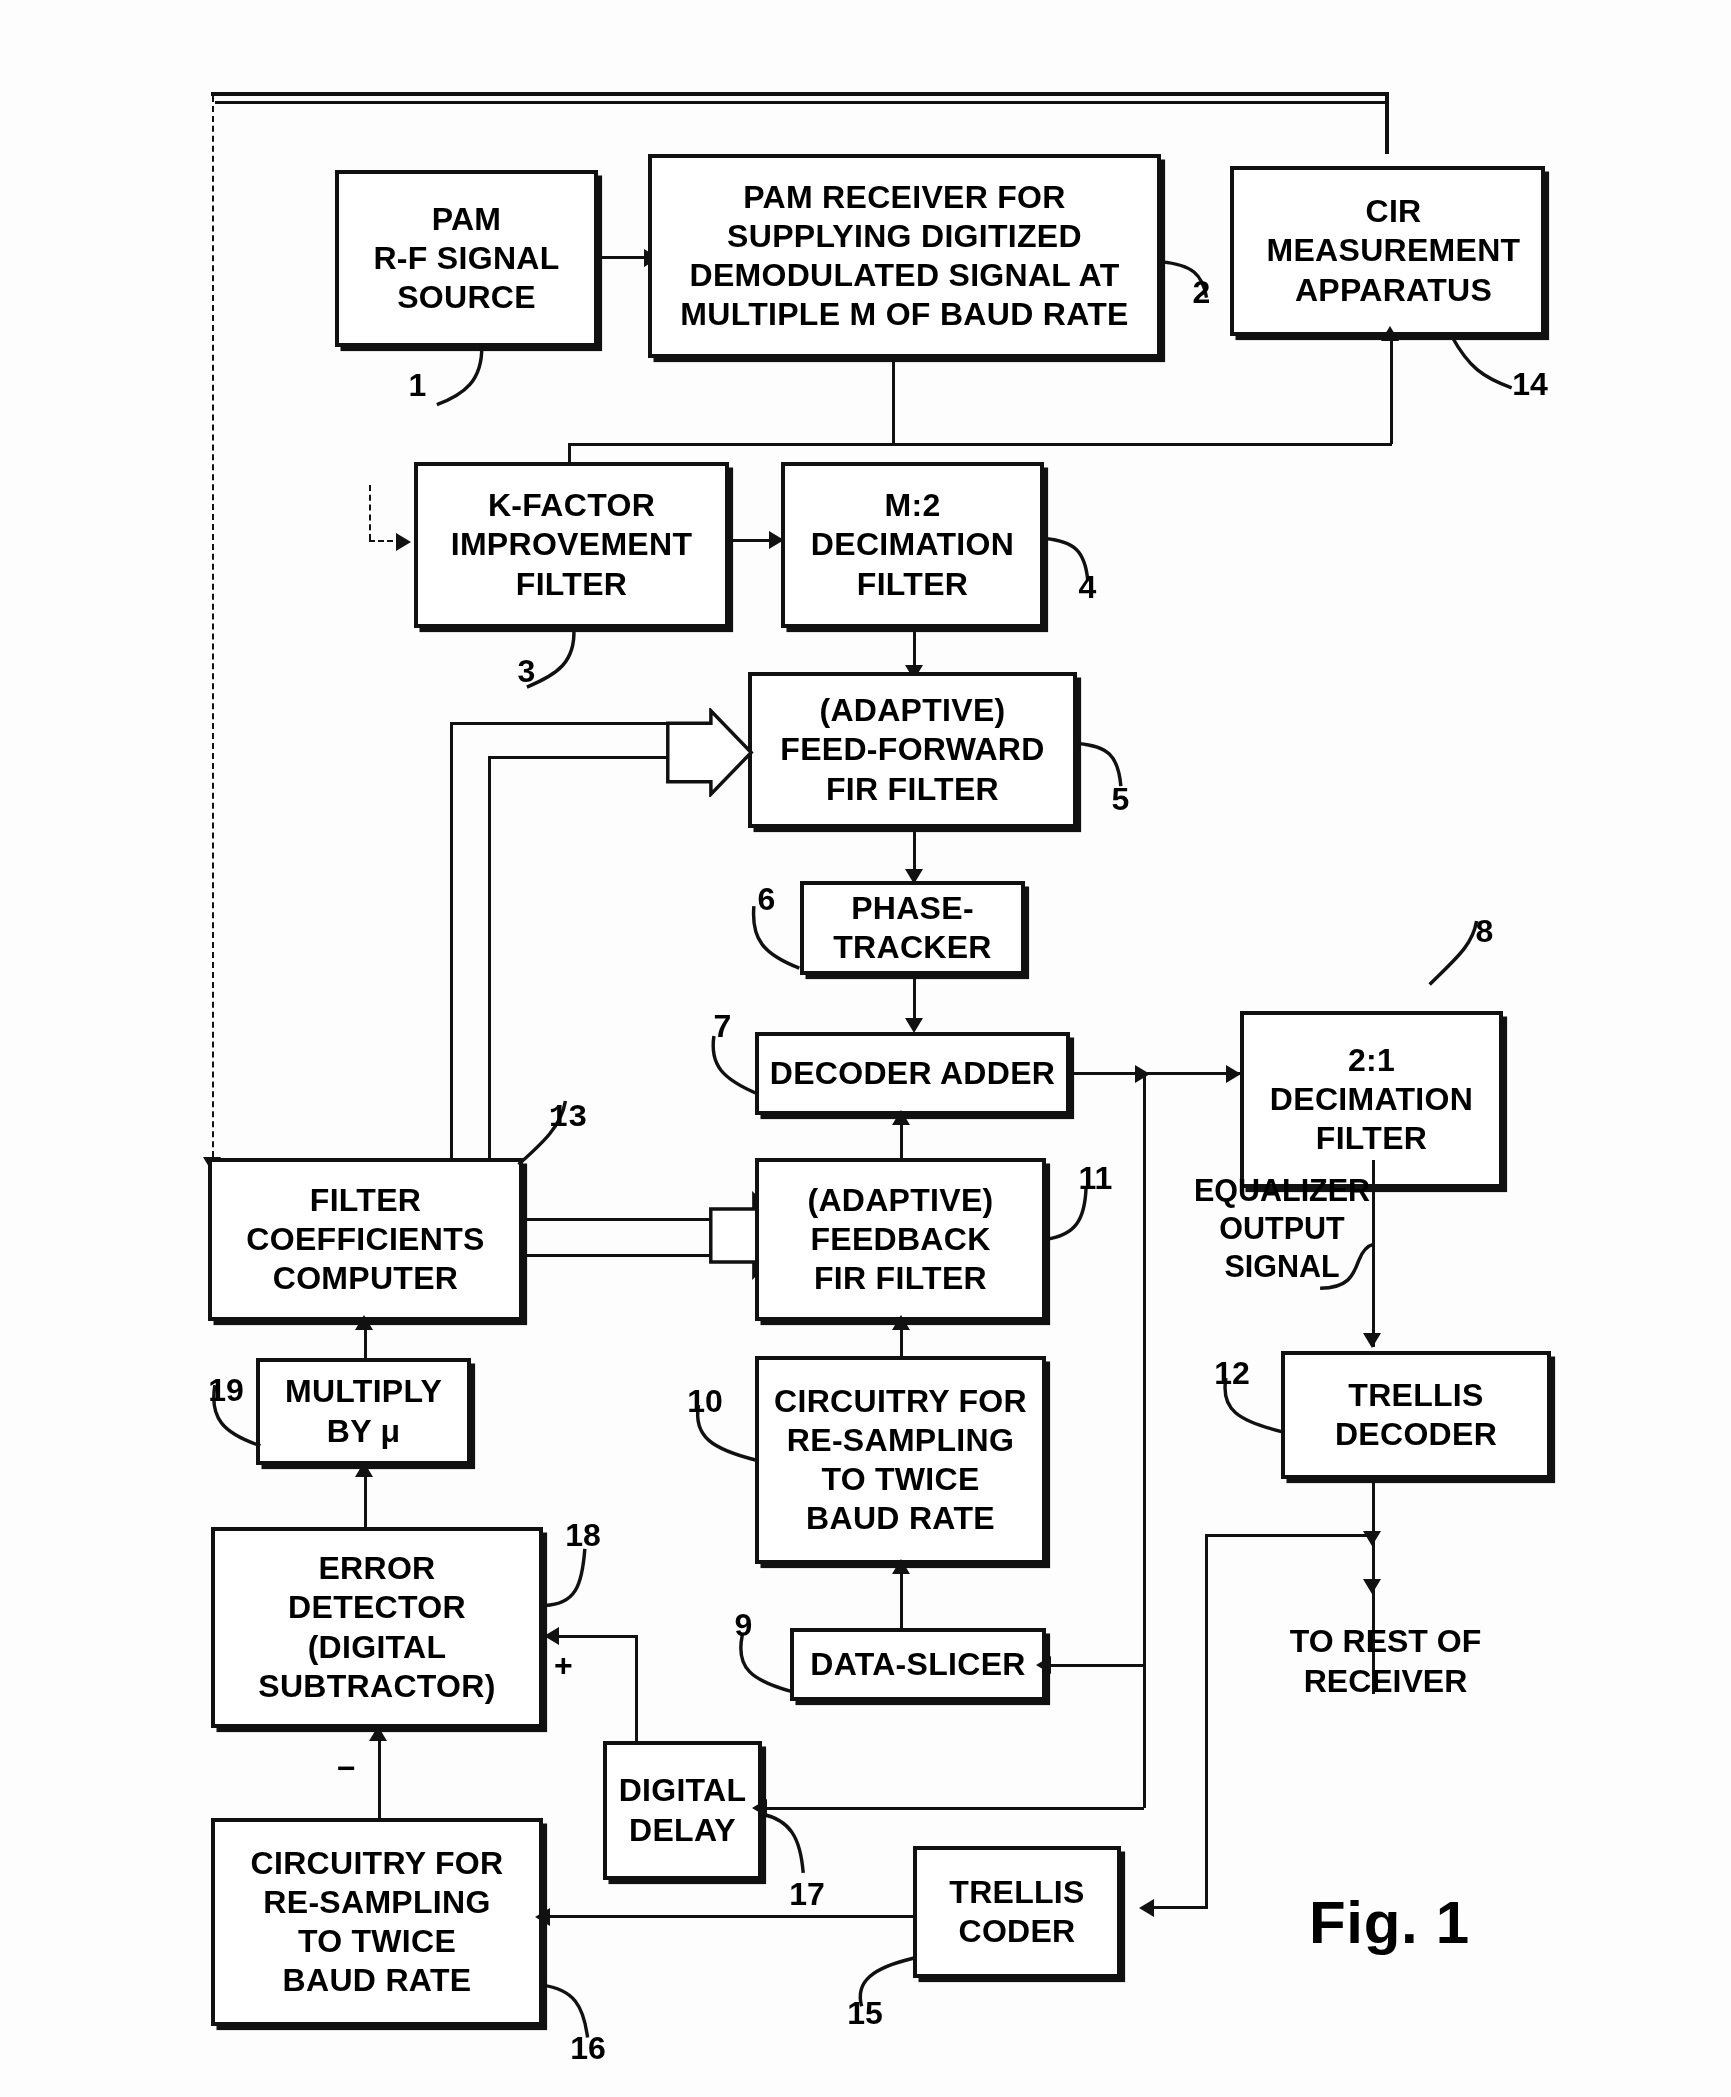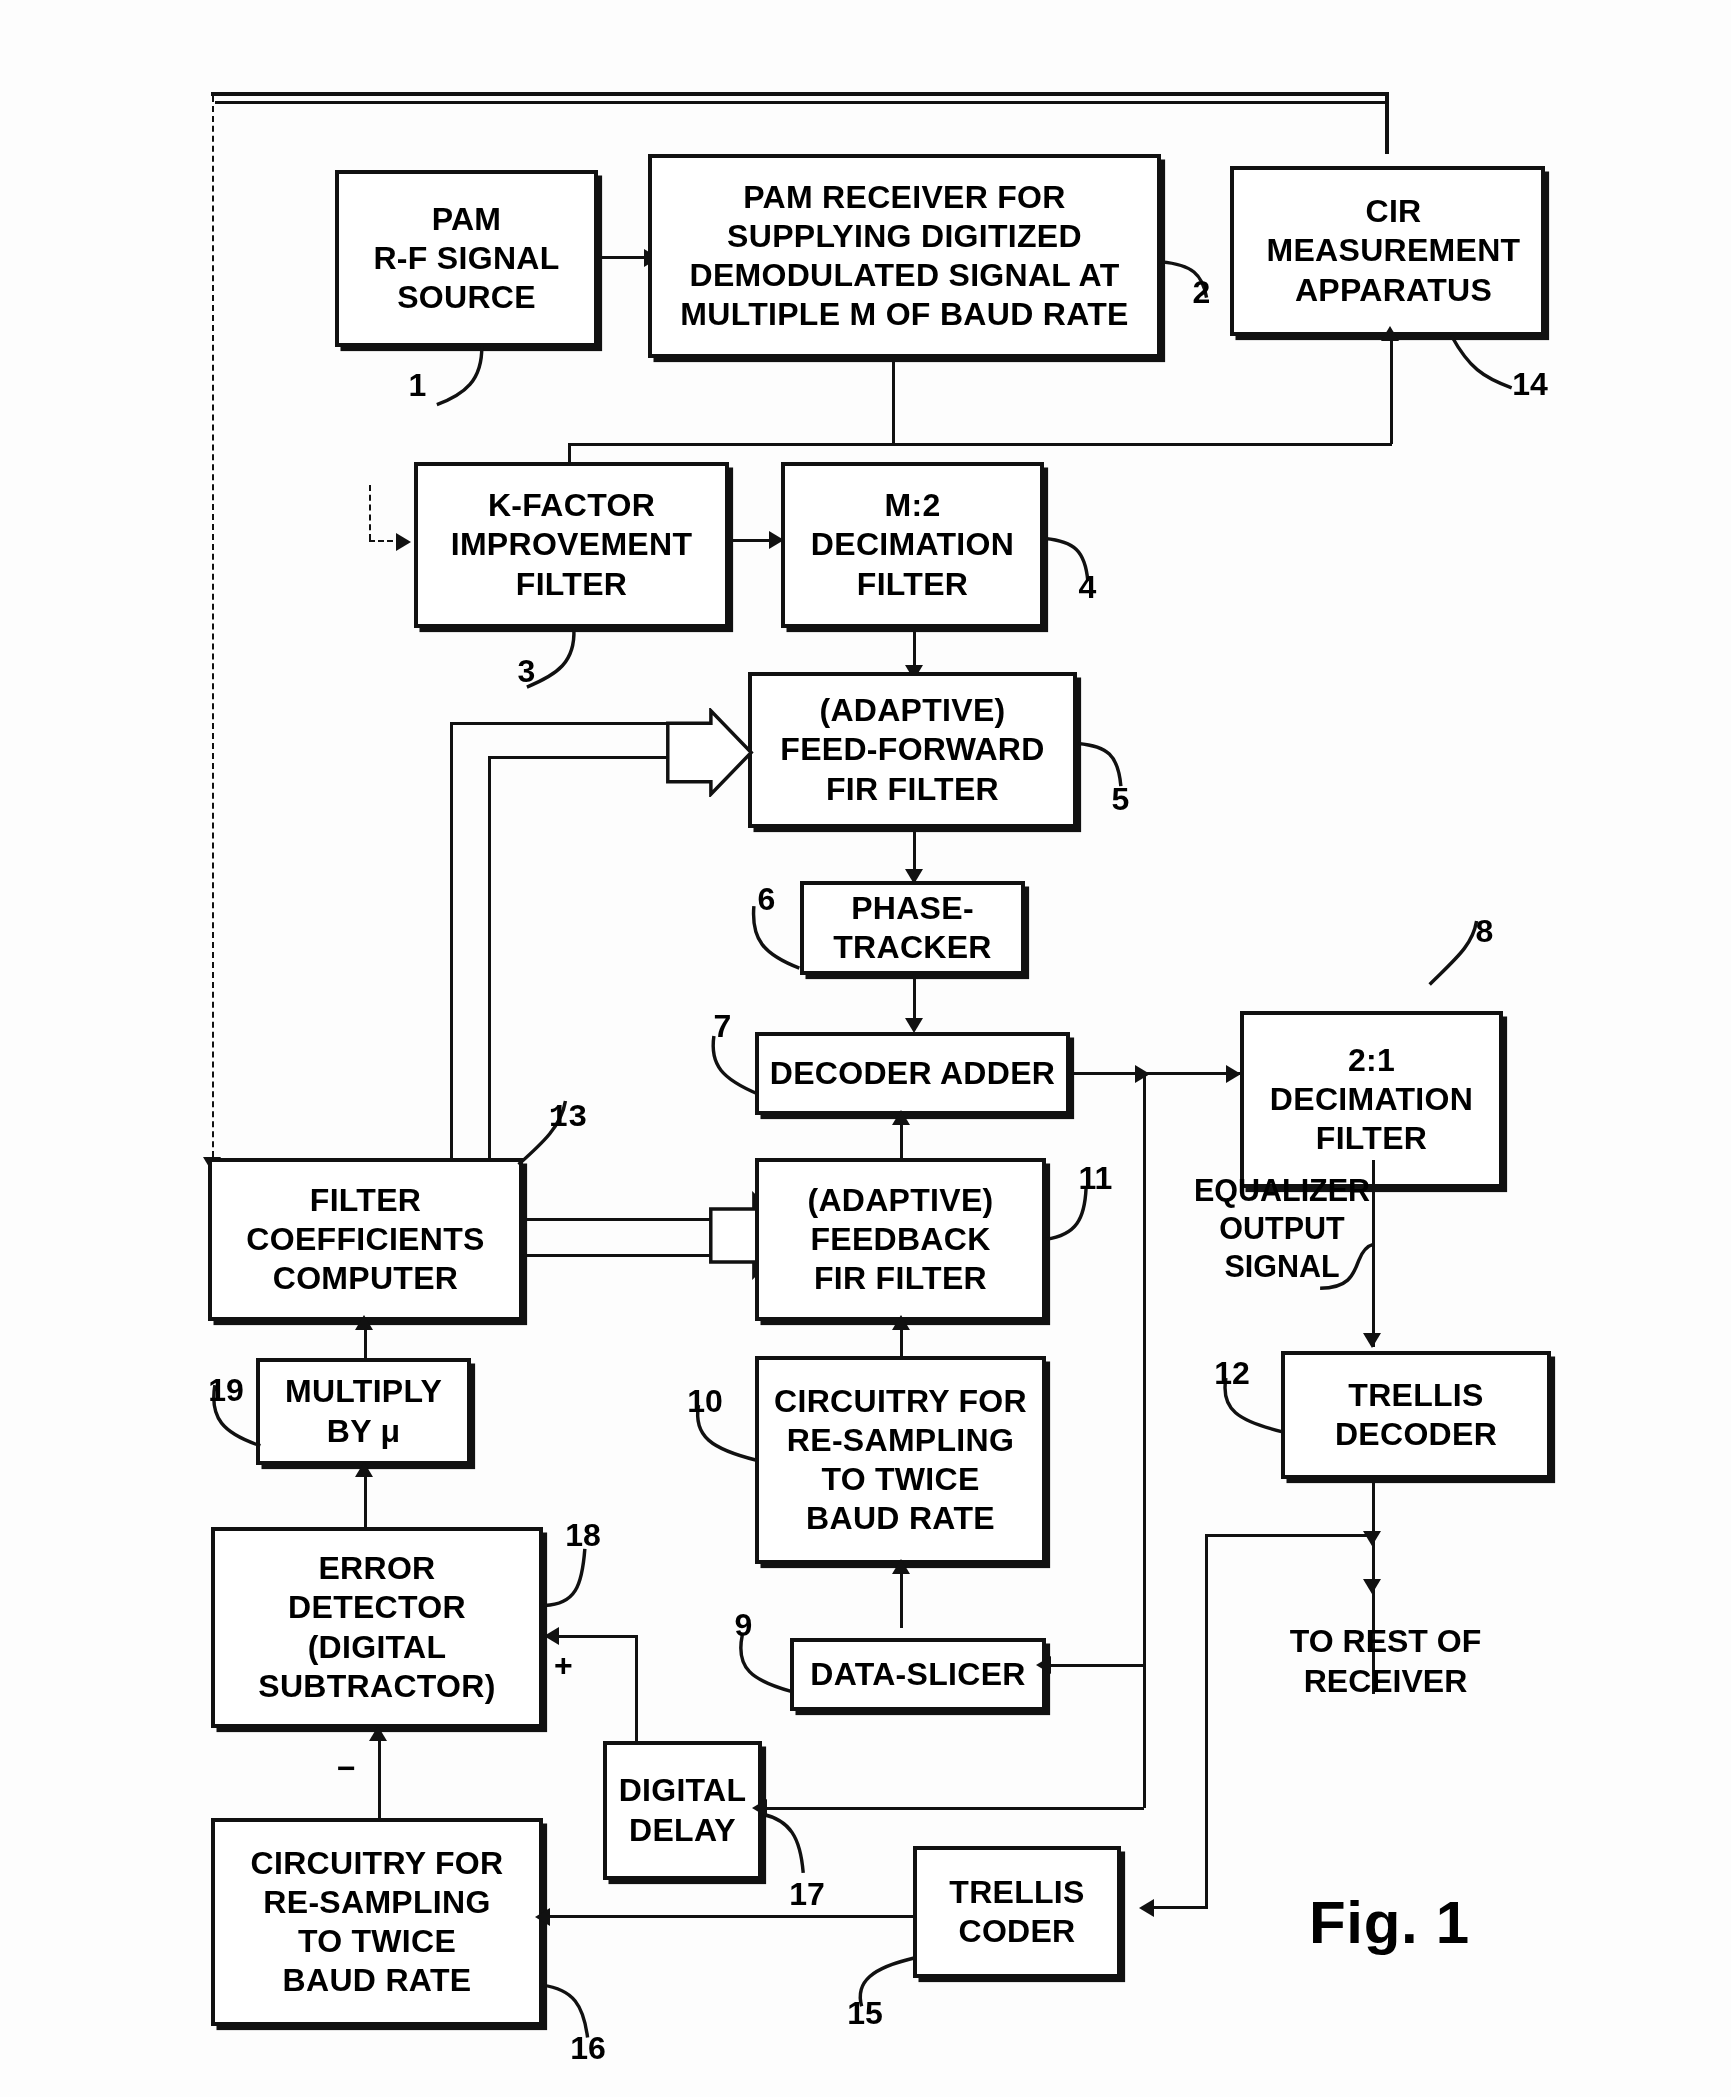--- a/index.html
+++ b/index.html
@@ -378,21 +378,21 @@
 
   <div class="sign" style="left:554px; top:1647px;">+</div>
   <div class="ln h" style="left:558px; top:1635px; width:80px;"></div>
   <div class="ar left" style="left:544px; top:1627px;"></div>
   <div class="ln v" style="left:635px; top:1635px; height:107px;"></div>
 
   <div class="sign" style="left:337px; top:1750px;">−</div>
   <div class="ln v" style="left:378px; top:1732px; height:89px;"></div>
   <div class="ar up" style="left:369px; top:1726px;"></div>
 
-  <div class="blk f46" style="left:790px; top:1628px; width:256px; height:73px;margin-top:10px;">
+  <div class="blk f46" style="left:790px; top:1628px; width:256px; height:73px;">
     <span class="t">DATA-SLICER</span>
   </div>
   <div class="leader" style="left:734px; top:1635px;">
     <svg width="69" height="76" viewBox="0 0 100 110">
       <path d="M12 0 C 2 48, 26 66, 84 82" stroke="#111" stroke-width="5" fill="none"></path>
     </svg>
   </div>
   <div class="refnum" style="left:726px; top:1607px; width:35px;">9</div>
 
   <div class="ln v" style="left:900px; top:1564px; height:64px;"></div>

